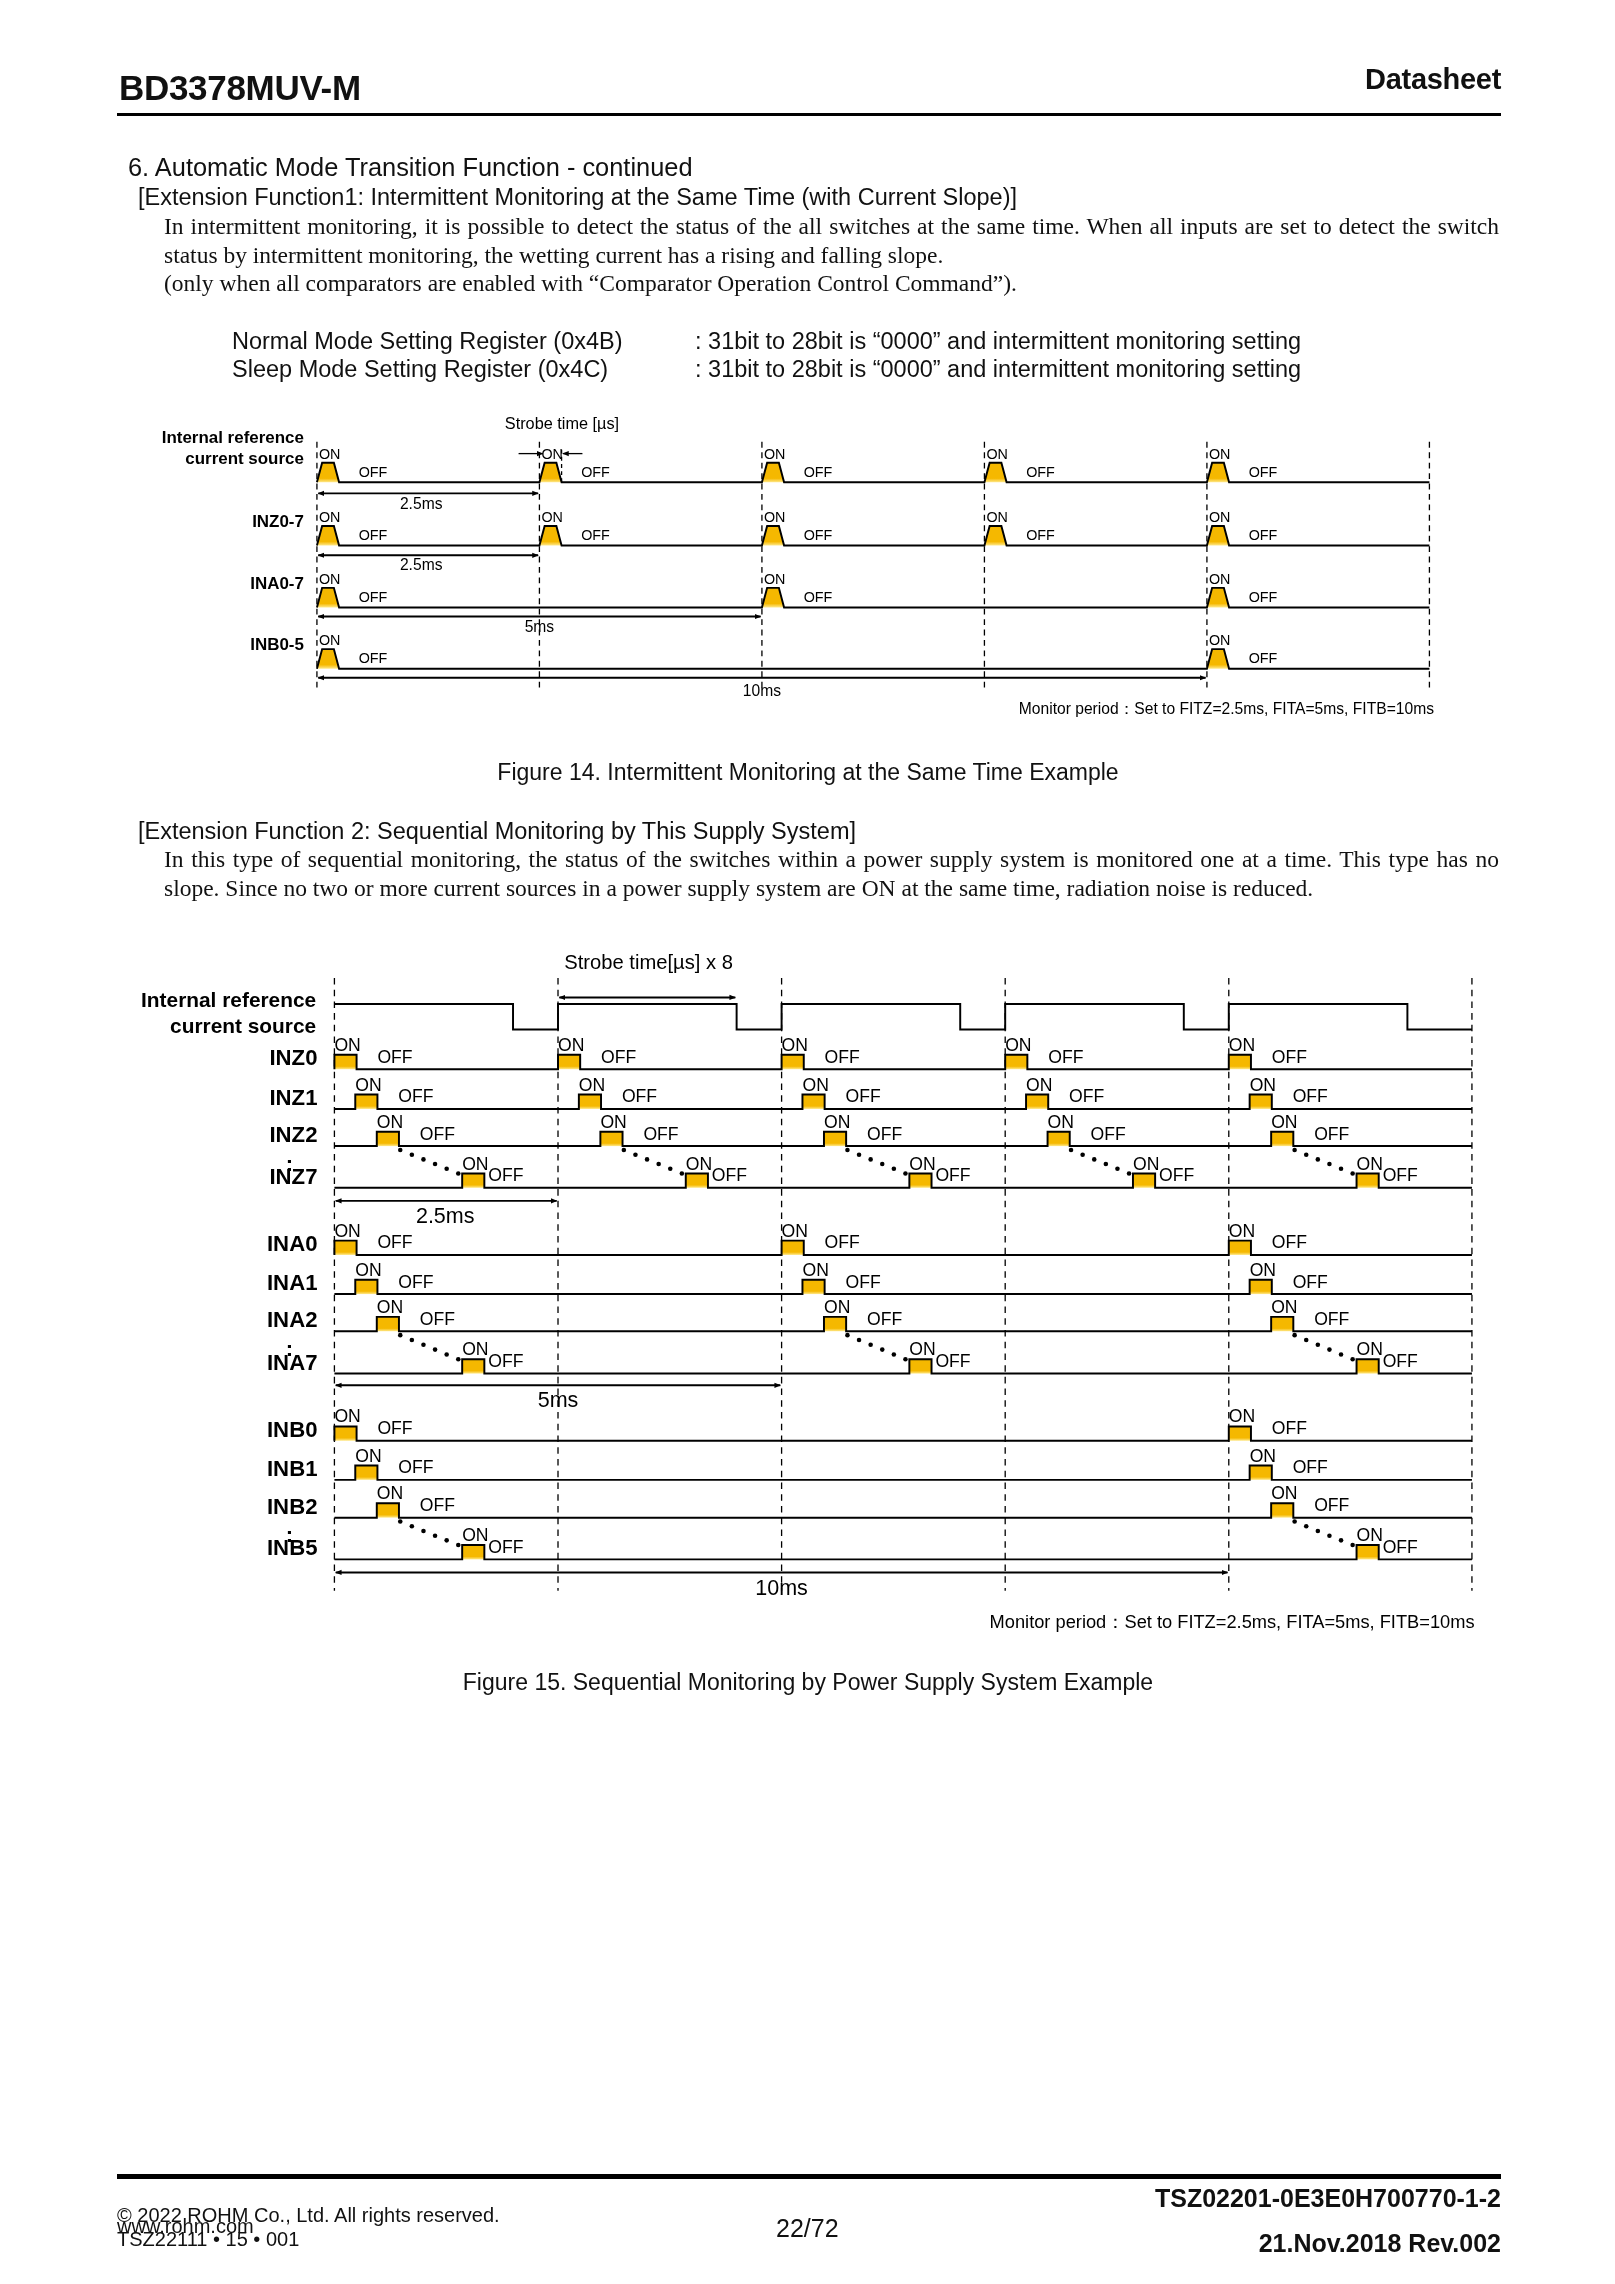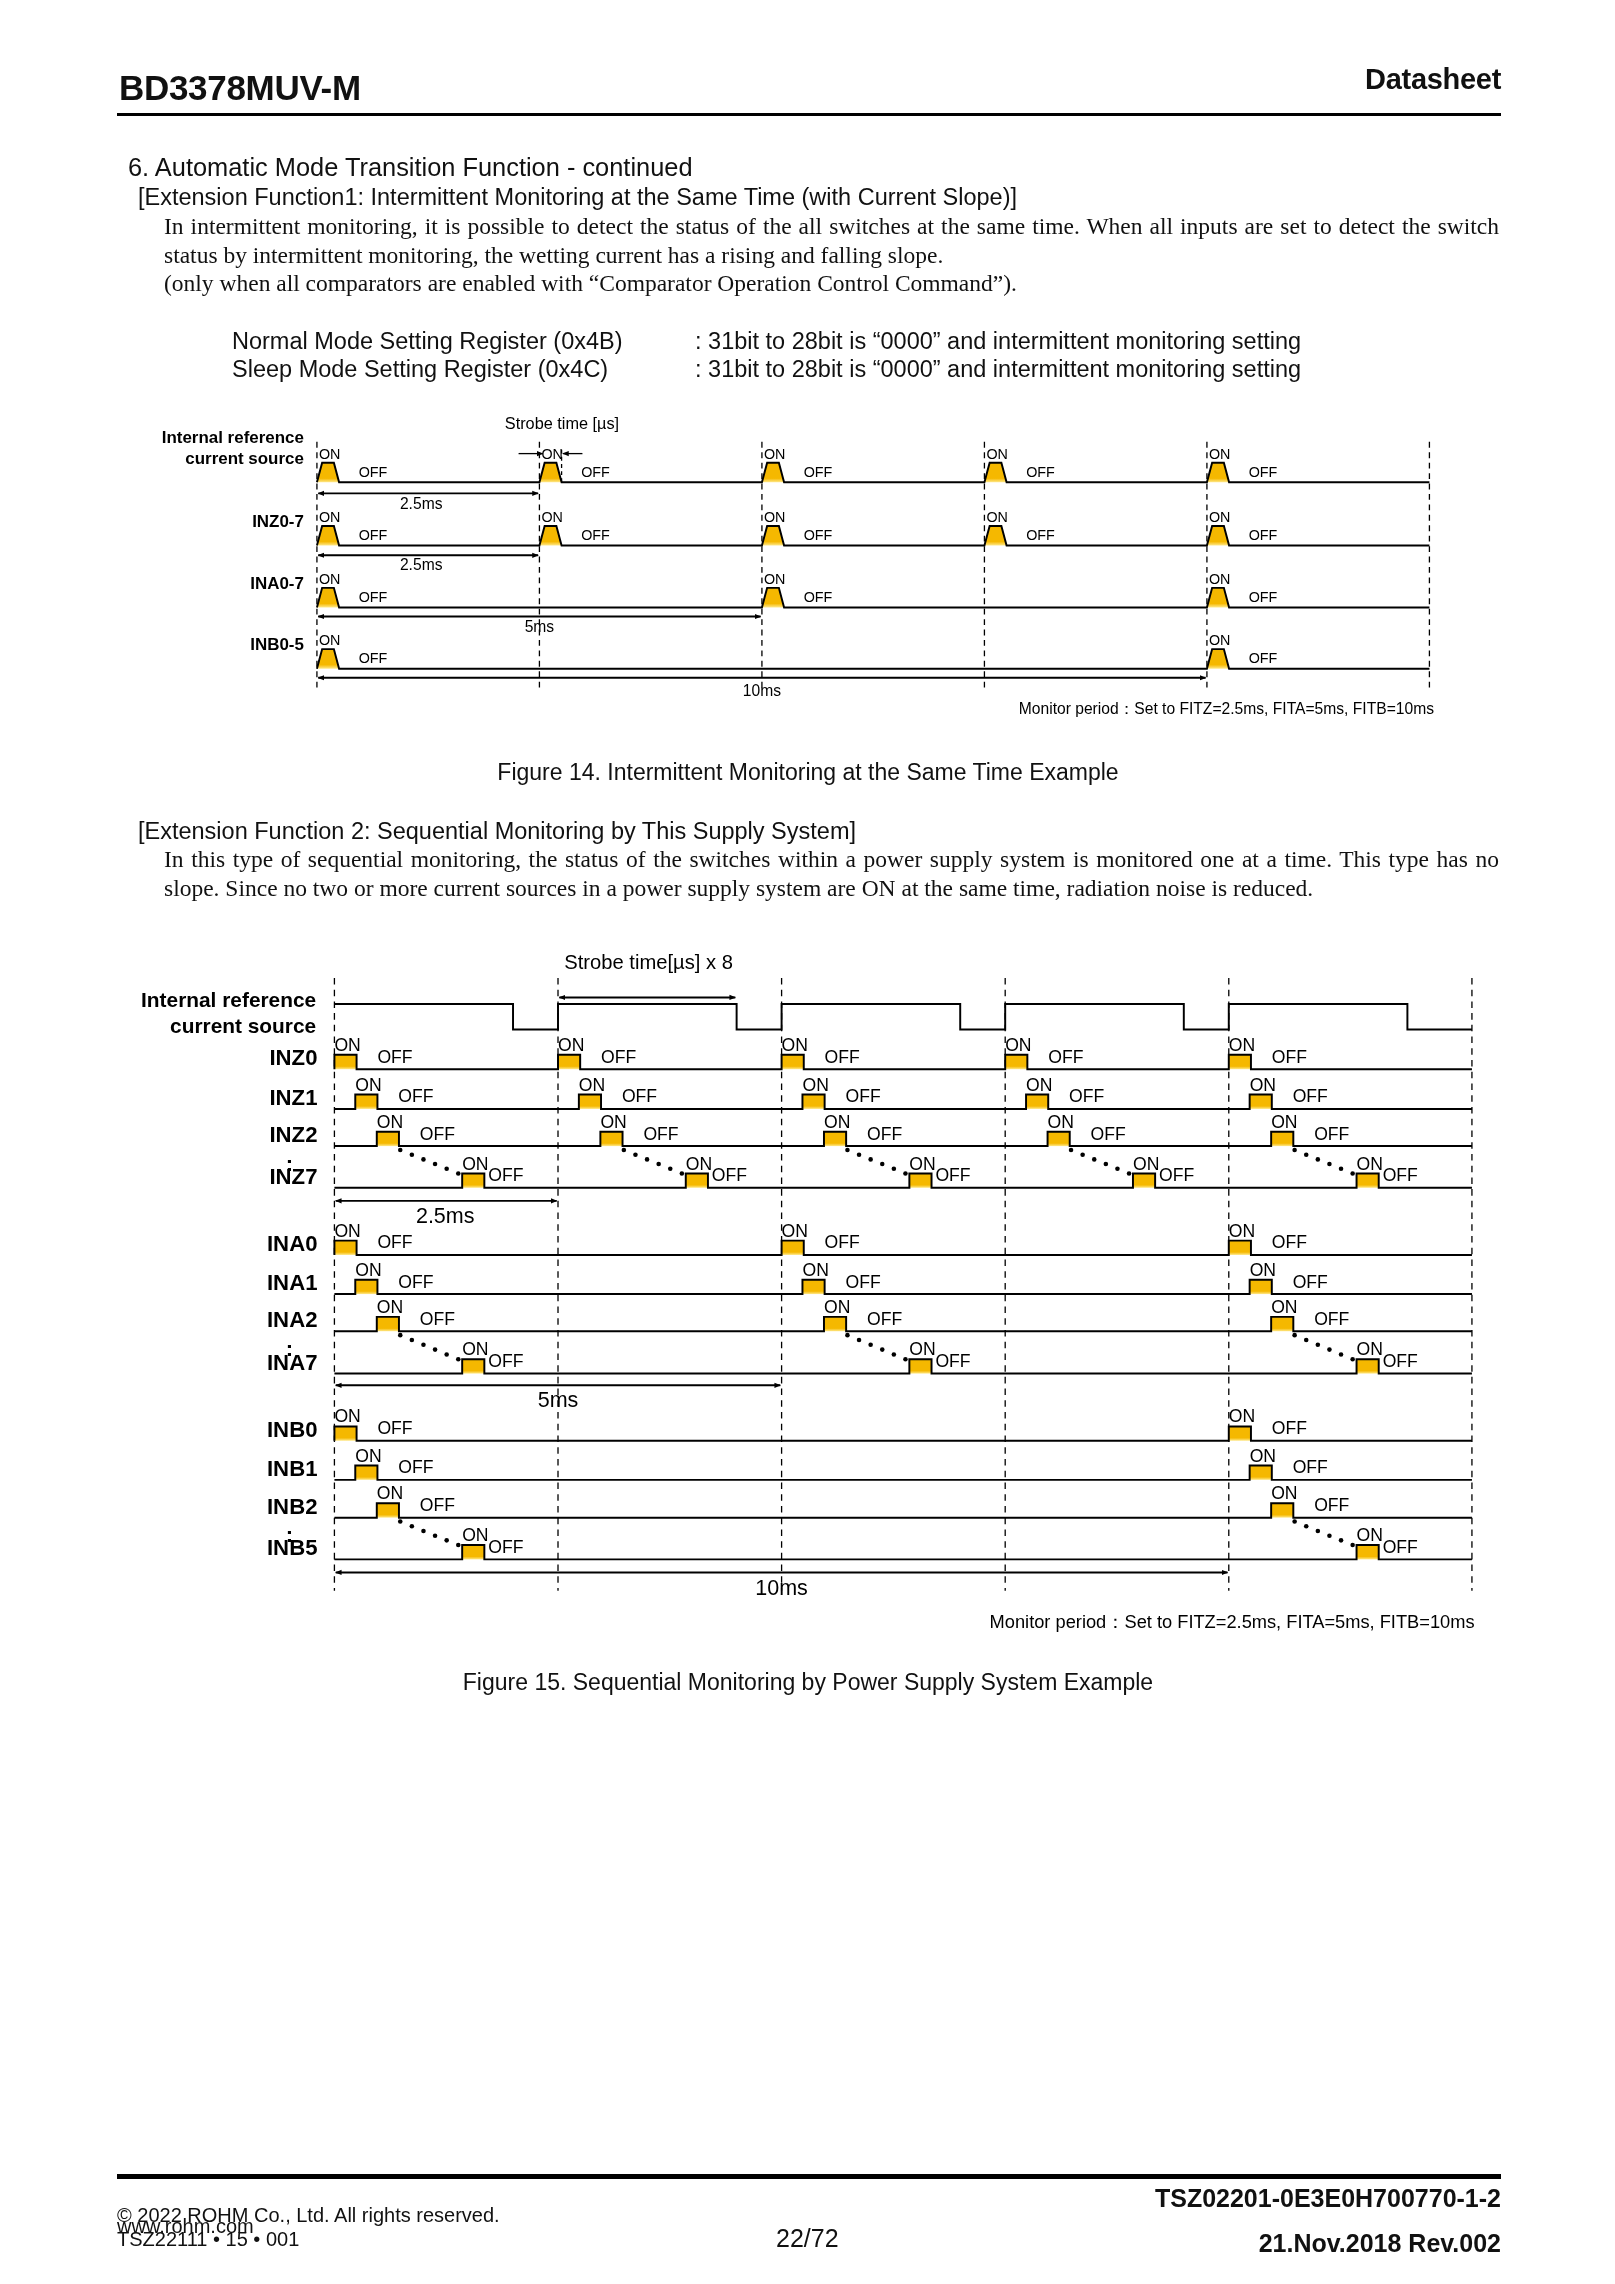--- a/index.html
+++ b/index.html
@@ -22,21 +22,21 @@
   .reg-r { left:695px; }
   .cap { left:0; width:1616px; text-align:center; font-size:23px; }
   .cap14 { top:759px; }
   .cap15 { top:1669px; }
   .sub2 { left:138px; top:817px; }
   .p2 { top:845px; }
   .foot-s { font-size:20px; line-height:23.5px; }
   .f1 { left:117px; top:2182px;margin-top:33px; }
   .f2 { left:117px; top:2204px; }
   .f3 { left:117px; top:2228px; }
-  .fpg { left:776px; top:2214px; font-size:25px;margin-top:10px; }
+  .fpg { left:776px; top:2214px; font-size:25px; }
   .fr1 { right:115px; top:2184px; font-size:25px; font-weight:bold; }
   .fr2 { right:115px; top:2229px; font-size:25px; font-weight:bold; }
   svg.diag { position:absolute; left:0; top:0; }
 </style>
 </head>
 <body>
 
 <div class="abs hdr-left">BD3378MUV-M</div>
 <div class="abs hdr-right">Datasheet</div>
 <div class="rule-top"></div>

